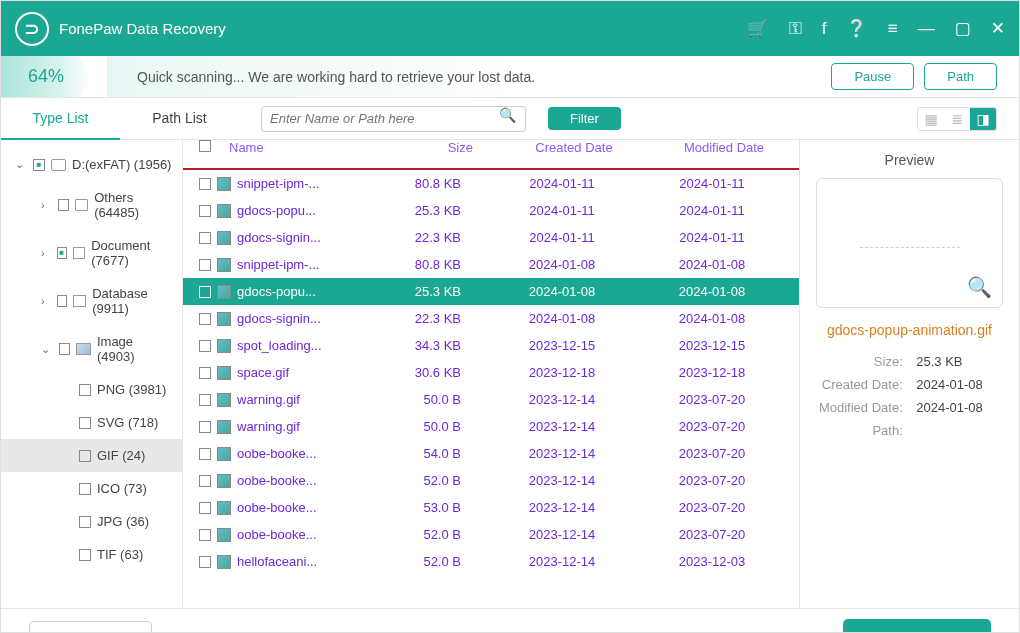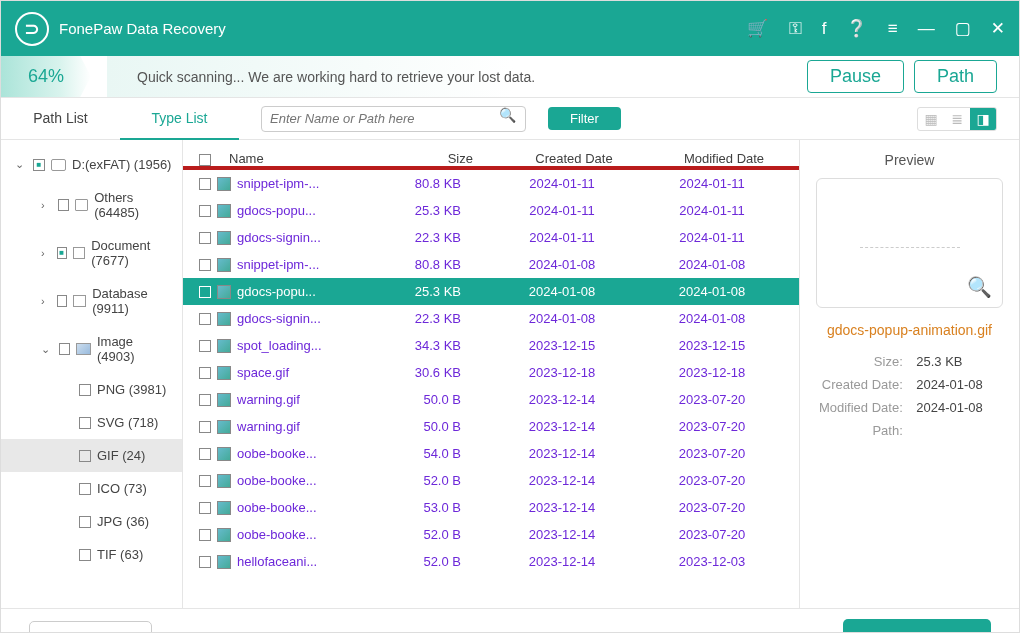--- a/index.html
+++ b/index.html
@@ -8,21 +8,21 @@
 .titlebar { height: 55px; background: #1aa794; display: flex; align-items: center; padding: 0 14px; color: #fff; }
 .logo-circle { width: 34px; height: 34px; border: 2px solid #fff; border-radius: 50%; display: flex; align-items: center; justify-content: center; font-size: 18px; font-weight: bold; margin-right: 10px; }
 .title-text { font-size: 15px; flex: 1; }
 .title-icons { display: flex; gap: 20px; align-items: center; }
 .title-icons span { cursor: pointer; font-size: 17px; }
 
 .progress-bar { height: 42px; display: flex; align-items: center; border-bottom: 1px solid #e5e5e5; }
 .progress-pct { width: 90px; text-align: center; font-size: 18px; color: #1aa794; font-weight: 500; position: relative; background: linear-gradient(90deg, #abe4d9 0%, #d8f3ed 65%, #fff 100%); height: 100%; display:flex; align-items:center; justify-content:center; clip-path: polygon(0 0, 88% 0, 100% 50%, 88% 100%, 0 100%); }
 .progress-msg { flex: 1; padding-left: 30px; font-size: 14px; color: #555; background: linear-gradient(90deg, #e9f7f4 0%, #fff 60%); height:100%; display:flex; align-items:center;margin-left:16px;}
 .progress-btns { display: flex; gap: 10px; padding: 0 22px; }
-.btn-outline { border: 1px solid #1aa794; color: #1aa794; background: #fff; border-radius: 4px; padding: 5px 22px; font-size: 18px; cursor: pointer; }
+.btn-outline { border: 1px solid #1aa794; color: #1aa794; background: #fff; border-radius: 4px; padding: 5px 22px; font-size: 13px; cursor: pointer; }
 
 .toolbar { height: 42px; display: flex; align-items: center; border-bottom: 1px solid #e5e5e5; }
 .tabs { display: flex; width: 238px; }
 .tab { flex: 1; text-align: center; font-size: 14px; line-height: 40px; color: #444; cursor: pointer; border-bottom: 2px solid transparent; }
 .tab.active { color: #1aa794; border-bottom-color: #1aa794; font-weight: 500; }
 .search-wrap { margin-left: 22px; border: 1px solid #ccc; border-radius: 4px; height: 26px; width: 265px; display: flex; padding: 0 8px; }
 .search-wrap input { border: none; outline: none; flex: 1; font-size: 13px; font-style: italic; color: #999; }
 .search-wrap .mag { color: #aaa; font-size: 14px; }
 .filter-btn { margin-left: 22px; background: #1aa794; color: #fff; border: none; border-radius: 4px; padding: 4px 22px; font-size: 13px; cursor: pointer; }
 .view-toggle { margin-left: auto; margin-right: 22px; display: flex; border: 1px solid #ddd; border-radius: 3px; overflow: hidden; }
@@ -40,21 +40,21 @@
 .cb { width: 12px; height: 12px; border: 1px solid #888; margin: 0 6px; display: inline-flex; align-items: center; justify-content: center; }
 .cb.checked::after { content: "■"; color: #1aa794; font-size: 8px; line-height: 1; }
 .ticon { width: 15px; height: 12px; margin-right: 6px; display: inline-block; }
 .drive-ic { border: 1px solid #999; border-radius: 2px; position: relative; }
 .folder-ic { border: 1px solid #999; border-radius: 1px; background: #fff; }
 .file-ic { border: 1px solid #999; background: #fff; }
 .img-ic { border: 1px solid #999; background: linear-gradient(135deg,#cde,#9bd); }
 
 .table-wrap { flex: 1; display: flex; }
 .table { flex: 1; overflow-y: auto; position: relative; }
-.thead { display: flex; align-items: flex-end; height: 30px; border-bottom: 4px solid #b91c1c; font-size: 13px; color: #404040; padding-left: 10px; }
+.thead { display: flex; align-items: flex-start; height: 30px; border-bottom: 2px solid #b91c1c; font-size: 13px; color: #8b5cf6; padding-left: 10px; }
 .thead .cb { margin-right: 18px; }
 .col-name { width: 150px; text-align:left; }
 .col-size { width: 120px; text-align:right; padding-right: 26px;}
 .col-cd   { width: 150px; text-align:center; }
 .col-md   { width: 150px; text-align:center; }
 .trow { display: flex; align-items: center; height: 27px; font-size: 13px; color: #6d28d9; padding-left: 10px; cursor: pointer; }
 .trow .cb { margin-right: 6px; }
 .trow.sel { background: #1aa794; color: #fff; }
 .trow.sel .cb { border-color: #fff; }
 .thumb { width: 14px; height: 14px; background: linear-gradient(135deg,#6bc,#4a9); border: 1px solid #888; margin-right: 6px; display:inline-block;}
@@ -100,22 +100,22 @@
   <div class="progress-pct">64%</div>
   <div class="progress-msg">Quick scanning... We are working hard to retrieve your lost data.</div>
   <div class="progress-btns">
     <button class="btn-outline">Pause</button>
     <button class="btn-outline">Path</button>
   </div>
 </div>
 
 <div class="toolbar">
   <div class="tabs">
+    <div class="tab active">Type List</div>
     <div class="tab">Path List</div>
-    <div class="tab active">Type List</div>
   </div>
   <div class="search-wrap">
     <input placeholder="Enter Name or Path here" style="">
     <span class="mag">🔍</span>
   </div>
   <button class="filter-btn">Filter</button>
   <div class="view-toggle">
     <span>▦</span>
     <span>≣</span>
     <span class="active">◨</span>

